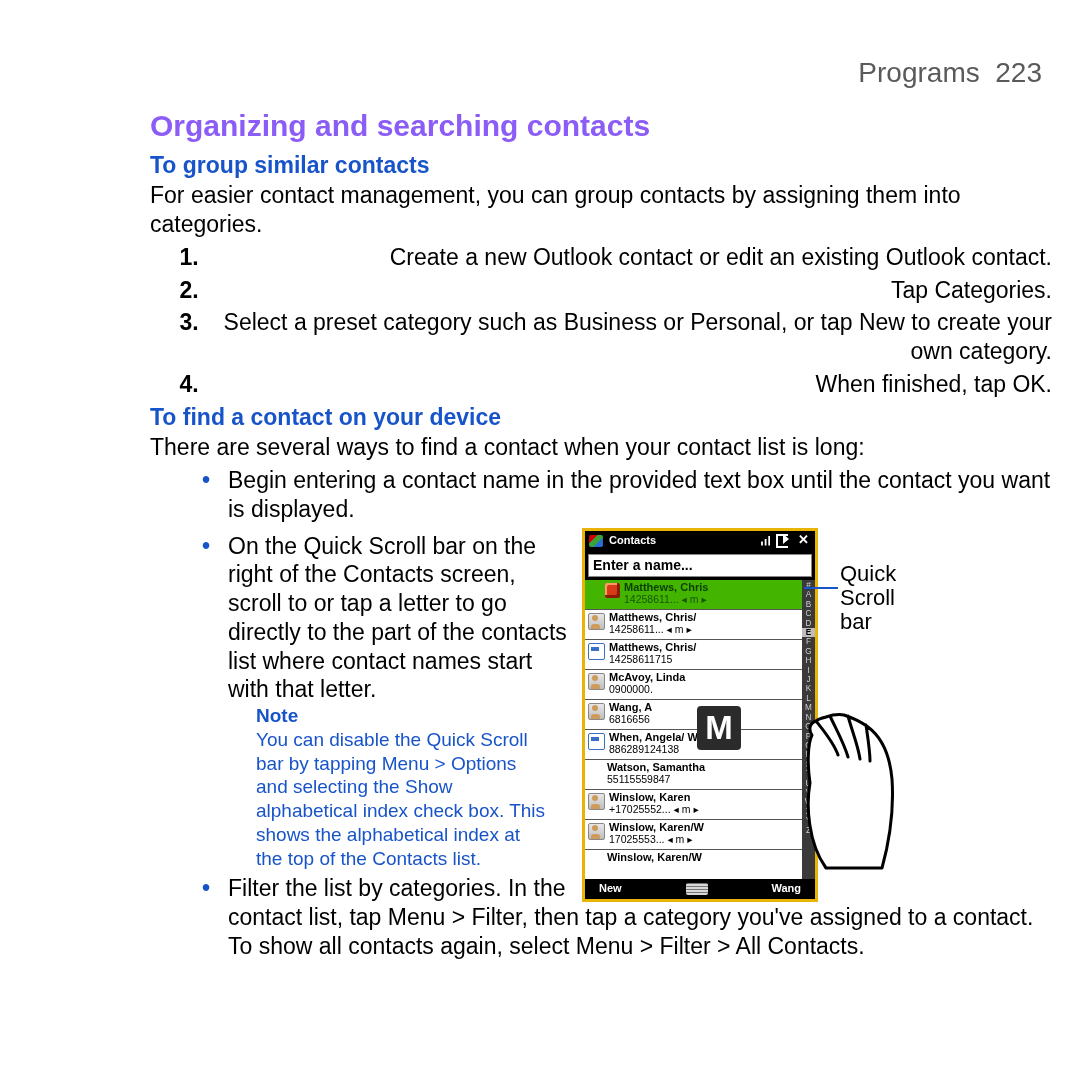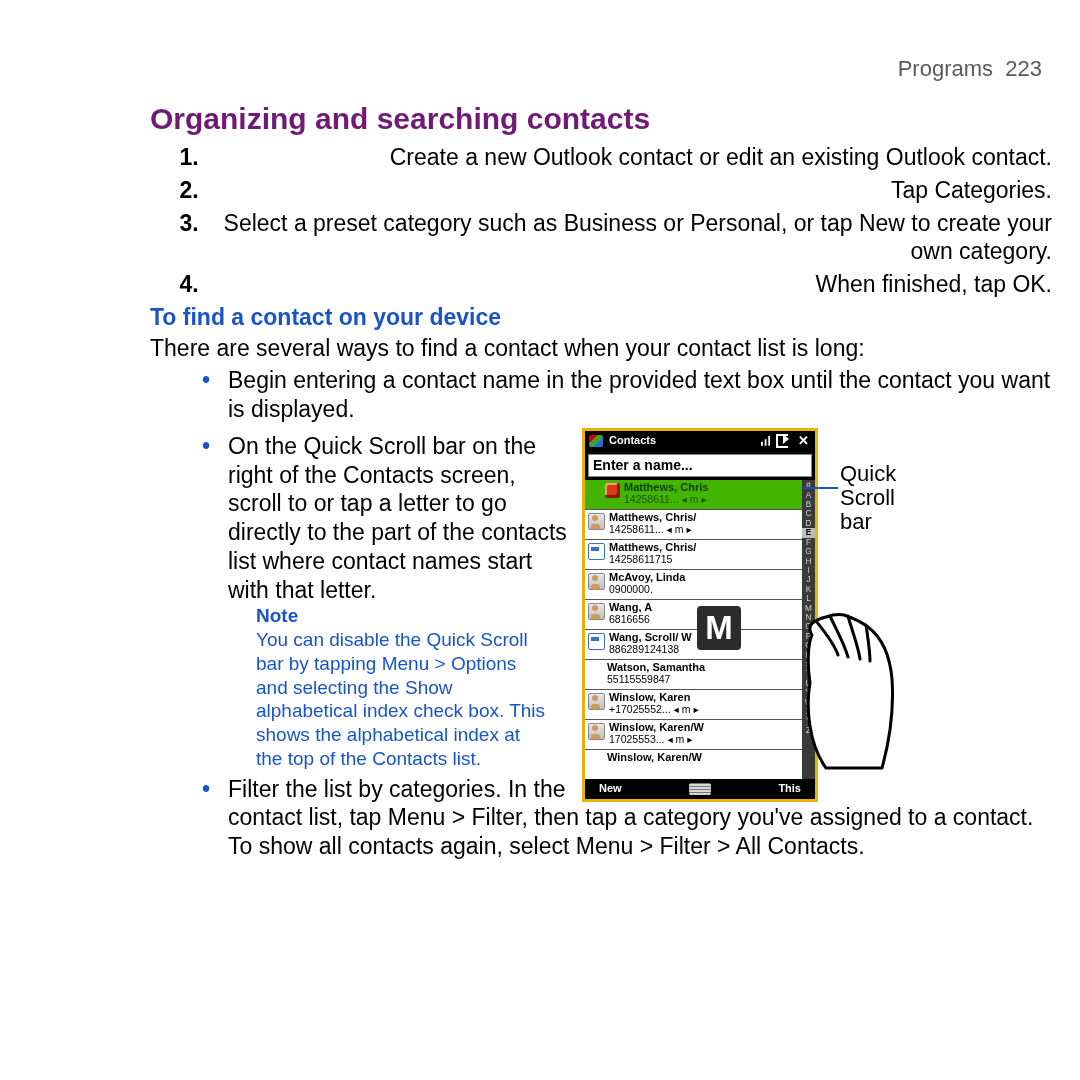--- a/index.html
+++ b/index.html
@@ -16,26 +16,26 @@
   .page {
     position: relative;
     width: 1080px;
     height: 1080px;
     box-sizing: border-box;
     padding: 55px 28px 0 150px;
   }
   .header-line {
     text-align: right;
     color: #5a5a5a;
-    font-size: 22px;
+    font-size: 28px;
     padding-right: 10px;
     margin-bottom: 8px;
   }
   .h1 {
-    color: #701a75;
+    color: #8b5cf6;
     font-weight: 700;
     font-size: 30px;
     margin: 17px 0 6px 0;
   }
   .h2 {
     color: #1854c9;
     font-weight: 700;
     font-size: 23px;
     margin: 4px 0 2px 0;
   }
@@ -268,20 +268,22 @@
 </head>
 <body>
 
 <div class="page">
   <div class="header-line">
     <span>Programs</span>&nbsp;&nbsp;<span>223</span>
   </div>
 
   <div class="h1">Organizing and searching contacts</div>
 
+  <div class="h2">To group similar contacts</div>
+  <p>For easier contact management, you can group contacts by assigning them into categories.</p>
 
   <ol class="num">
     <li>Create a new Outlook contact or edit an existing Outlook contact.</li>
     <li><span>Tap </span><b>Categories</b><span>.</span></li>
     <li><span>Select a preset category such as Business or Personal, or tap </span><b>New</b><span> to create your own category.</span></li>
     <li><span>When finished, tap </span><b>OK</b><span>.</span></li>
   </ol>
 
   <div class="h2">To find a contact on your device</div>
   <p>There are several ways to find a contact when your contact list is long:</p>
@@ -336,21 +338,21 @@
                 <div class="row cut">
                   <div class="ricon person"></div>
                   <div class="rtext">
                     <div class="rname">Wang, A</div>
                     <div class="rnum">6816656</div>
                   </div>
                 </div>
                 <div class="row">
                   <div class="ricon card"></div>
                   <div class="rtext">
-                    <div class="rname">Wang, Scroll/ W</div>
+                    <div class="rname">When, Angela/ W</div>
                     <div class="rnum">886289124138</div>
                   </div>
                 </div>
                 <div class="row">
                   <div class="ricon blank" style="visibility: hidden;"></div>
                   <div class="rtext">
                     <div class="rname">Watson, Samantha</div>
                     <div class="rnum">55115559847</div>
                   </div>
                 </div>
@@ -402,21 +404,21 @@
                 <div>V</div>
                 <div>W</div>
                 <div>X</div>
                 <div>Y</div>
                 <div>Z</div>
               </div>
           </div>
           <div class="softbar">
             <span>New</span>
             <span class="kbd"></span>
-            <span>This</span>
+            <span>Wang</span>
           </div>
         </div>
         <div class="bigM">M</div>
         <div class="finger">
           <svg viewBox="0 0 90 160">
             <path d="M12 8 C6 10 4 16 8 22 C4 30 3 50 6 70 C2 92 4 130 22 155 L78 155 C86 126 90 96 88 66 C86 44 80 26 64 14 C56 8 46 4 40 2 C34 1 28 2 22 4 C18 5 14 6 12 8 Z
                      M12 8 C20 18 30 30 34 42
                      M26 3 C32 16 40 30 44 44
                      M44 3 C48 18 54 32 56 46
                      M62 12 C64 26 66 38 66 48" fill="#fff" stroke="#000" stroke-width="3" stroke-linejoin="round" stroke-linecap="round"></path>

